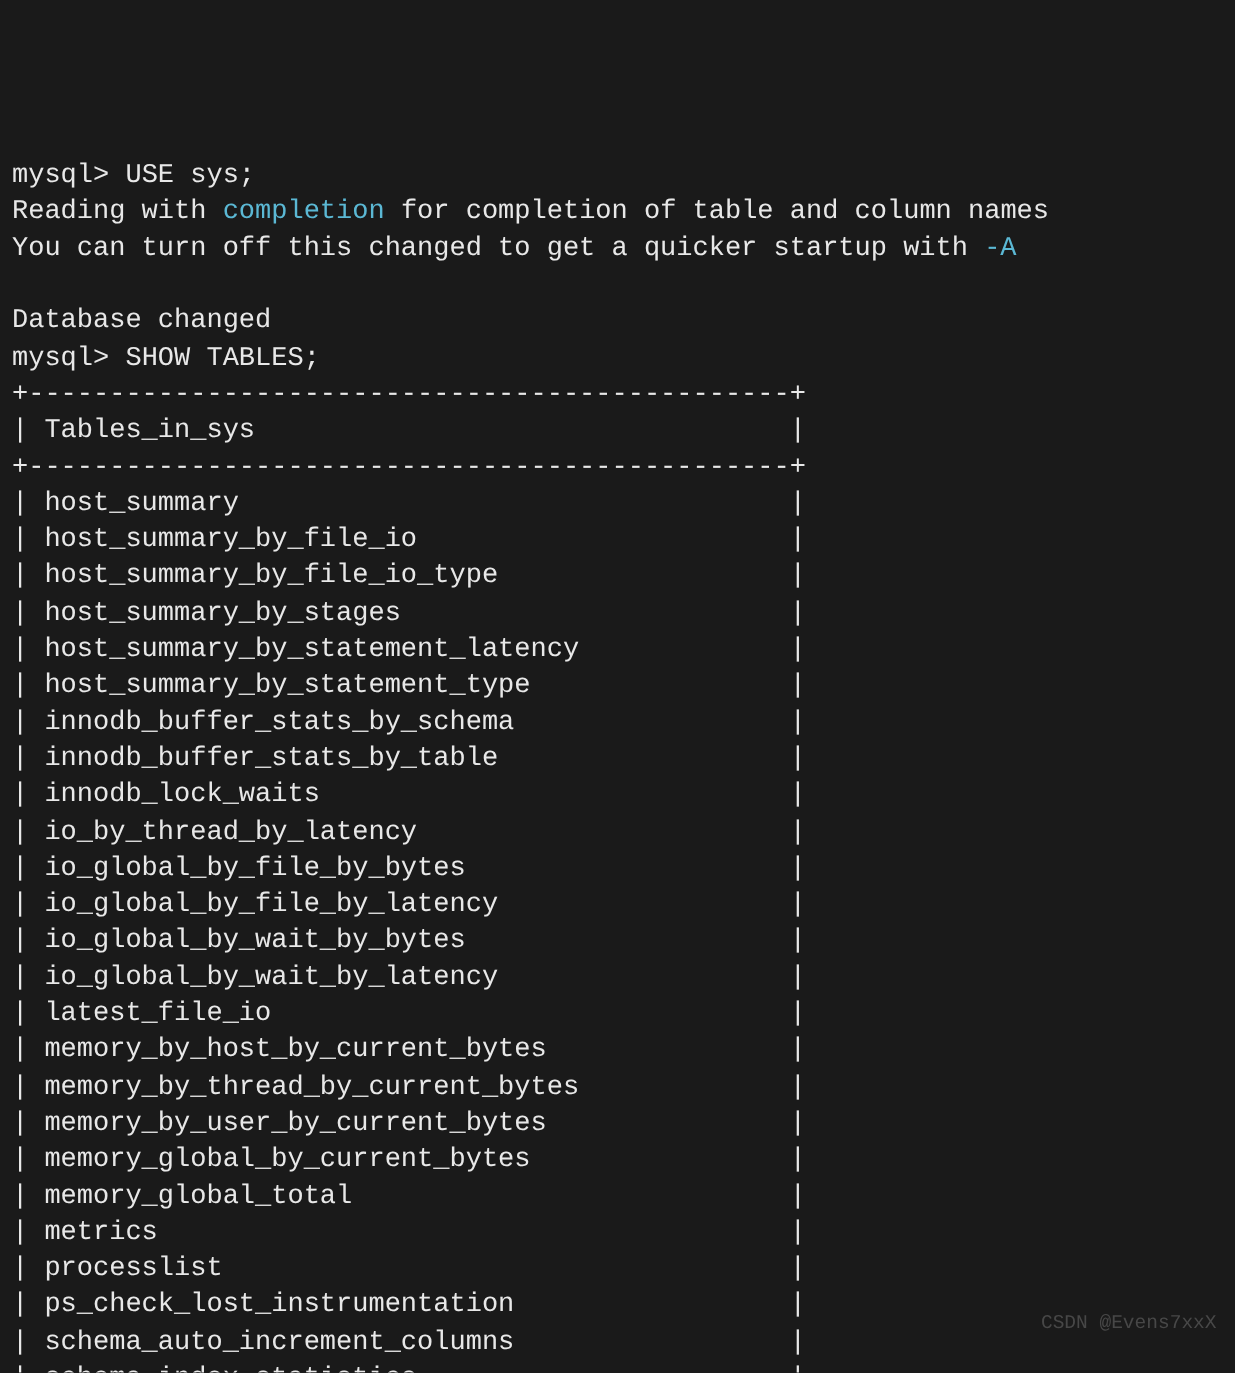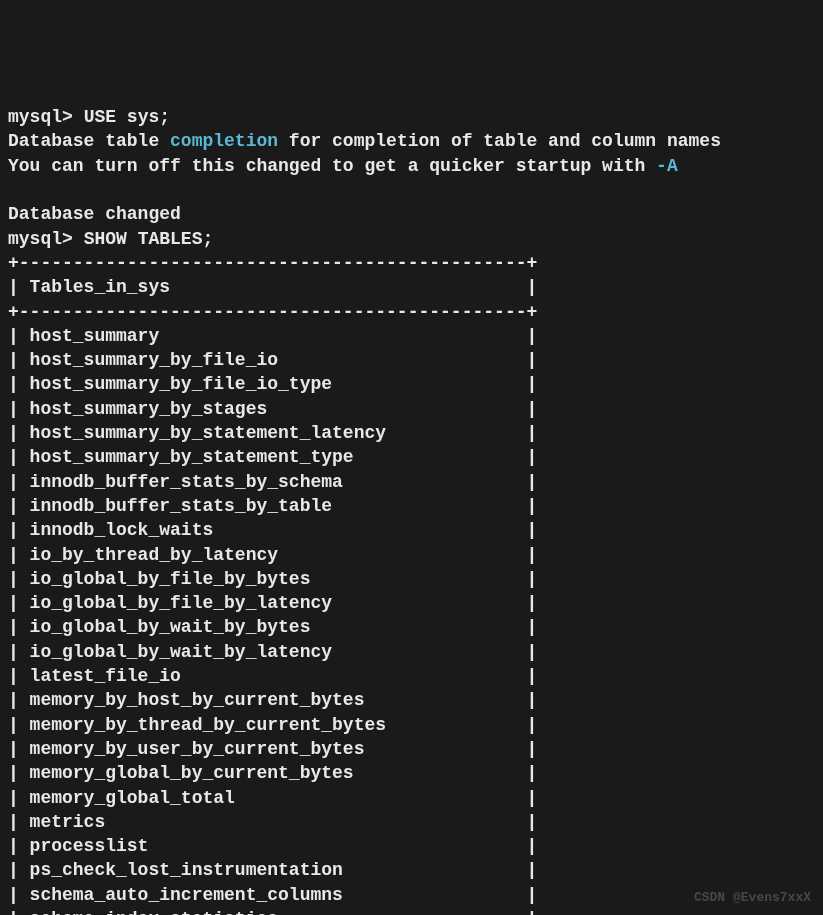--- a/index.html
+++ b/index.html
@@ -1,19 +1,18 @@
 <!DOCTYPE html>
 <html><head>
   <meta charset="utf-8">
   <style>
     * {
       margin: 0;
       padding: 0;
       box-sizing: border-box;
-      font-weight: bold;
     }
     body {
       background-color: #1a1a1a;
       color: #e8e8e8;
       font-family: 'Consolas', 'Monaco', 'Courier New', monospace;
       font-size: 18px;
       line-height: 1.35;
       padding: 8px;
       white-space: pre;
       width: 823px;
@@ -28,31 +27,31 @@
       color: #5bb8d4;
     }
     .text {
       color: #e8e8e8;
     }
     .line {
       display: block;
     }
     .watermark {
       position: absolute;
-      bottom: 8px;
+      bottom: 24px;
       right: 12px;
       color: #666;
       font-size: 13px;
       opacity: 0.6;
     }
   </style>
 </head>
 <body>
 
 
 
-<span class="line"><span class="prompt">mysql&gt; </span><span class="text">USE sys;</span></span><span class="line"><span>Database table </span><span class="keyword">completion</span><span> for completion of table and column names</span></span><span class="line"><span>You can turn off this changed to get a quicker startup with </span><span class="keyword">-A</span></span>
+<span class="line"><span class="prompt">mysql&gt; </span><span class="text">USE sys;</span></span><span class="line"><span>Reading with </span><span class="keyword">completion</span><span> for completion of table and column names</span></span><span class="line"><span>You can turn off this changed to get a quicker startup with </span><span class="keyword">-A</span></span>
 <span class="line">Database changed</span><span class="line"><span class="prompt">mysql&gt; </span><span class="text">SHOW TABLES;</span></span><span class="line">+-----------------------------------------------+</span><span class="line" id="header-row">| Tables_in_sys                                 |</span><span class="line">+-----------------------------------------------+</span><div id="table-rows"><span class="line">| host_summary                                  |</span><span class="line">| host_summary_by_file_io                       |</span><span class="line">| host_summary_by_file_io_type                  |</span><span class="line">| host_summary_by_stages                        |</span><span class="line">| host_summary_by_statement_latency             |</span><span class="line">| host_summary_by_statement_type                |</span><span class="line">| innodb_buffer_stats_by_schema                 |</span><span class="line">| innodb_buffer_stats_by_table                  |</span><span class="line">| innodb_lock_waits                             |</span><span class="line">| io_by_thread_by_latency                       |</span><span class="line">| io_global_by_file_by_bytes                    |</span><span class="line">| io_global_by_file_by_latency                  |</span><span class="line">| io_global_by_wait_by_bytes                    |</span><span class="line">| io_global_by_wait_by_latency                  |</span><span class="line">| latest_file_io                                |</span><span class="line">| memory_by_host_by_current_bytes               |</span><span class="line">| memory_by_thread_by_current_bytes             |</span><span class="line">| memory_by_user_by_current_bytes               |</span><span class="line">| memory_global_by_current_bytes                |</span><span class="line">| memory_global_total                           |</span><span class="line">| metrics                                       |</span><span class="line">| processlist                                   |</span><span class="line">| ps_check_lost_instrumentation                 |</span><span class="line">| schema_auto_increment_columns                 |</span><span class="line">| schema_index_statistics                       |</span></div>
 
 <div class="watermark">CSDN @Evens7xxX</div>
 
 
 
 
 </body></html>

